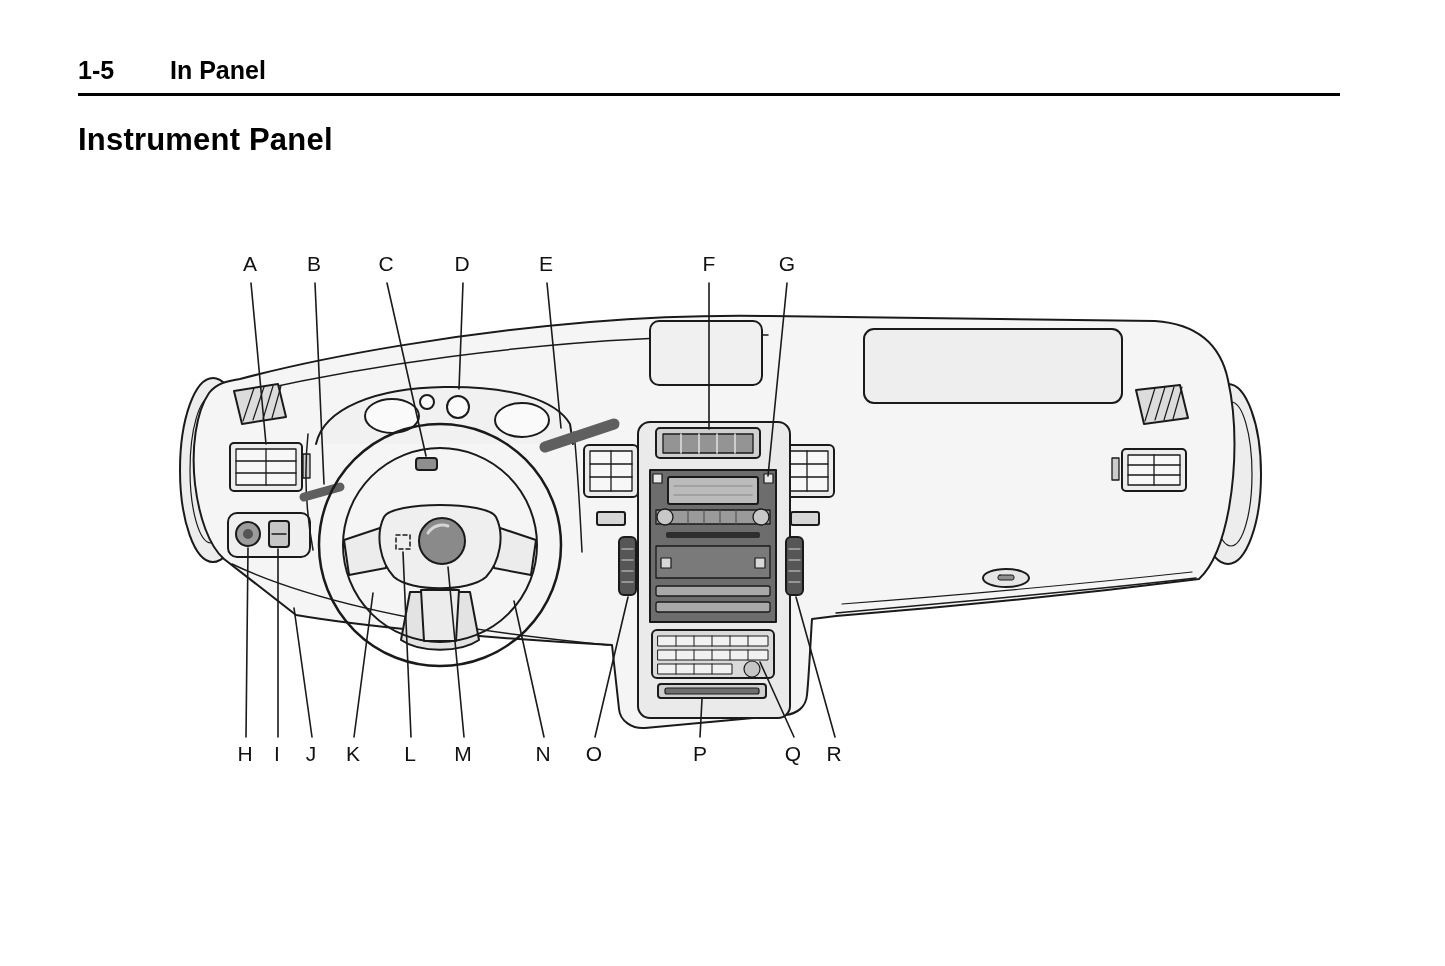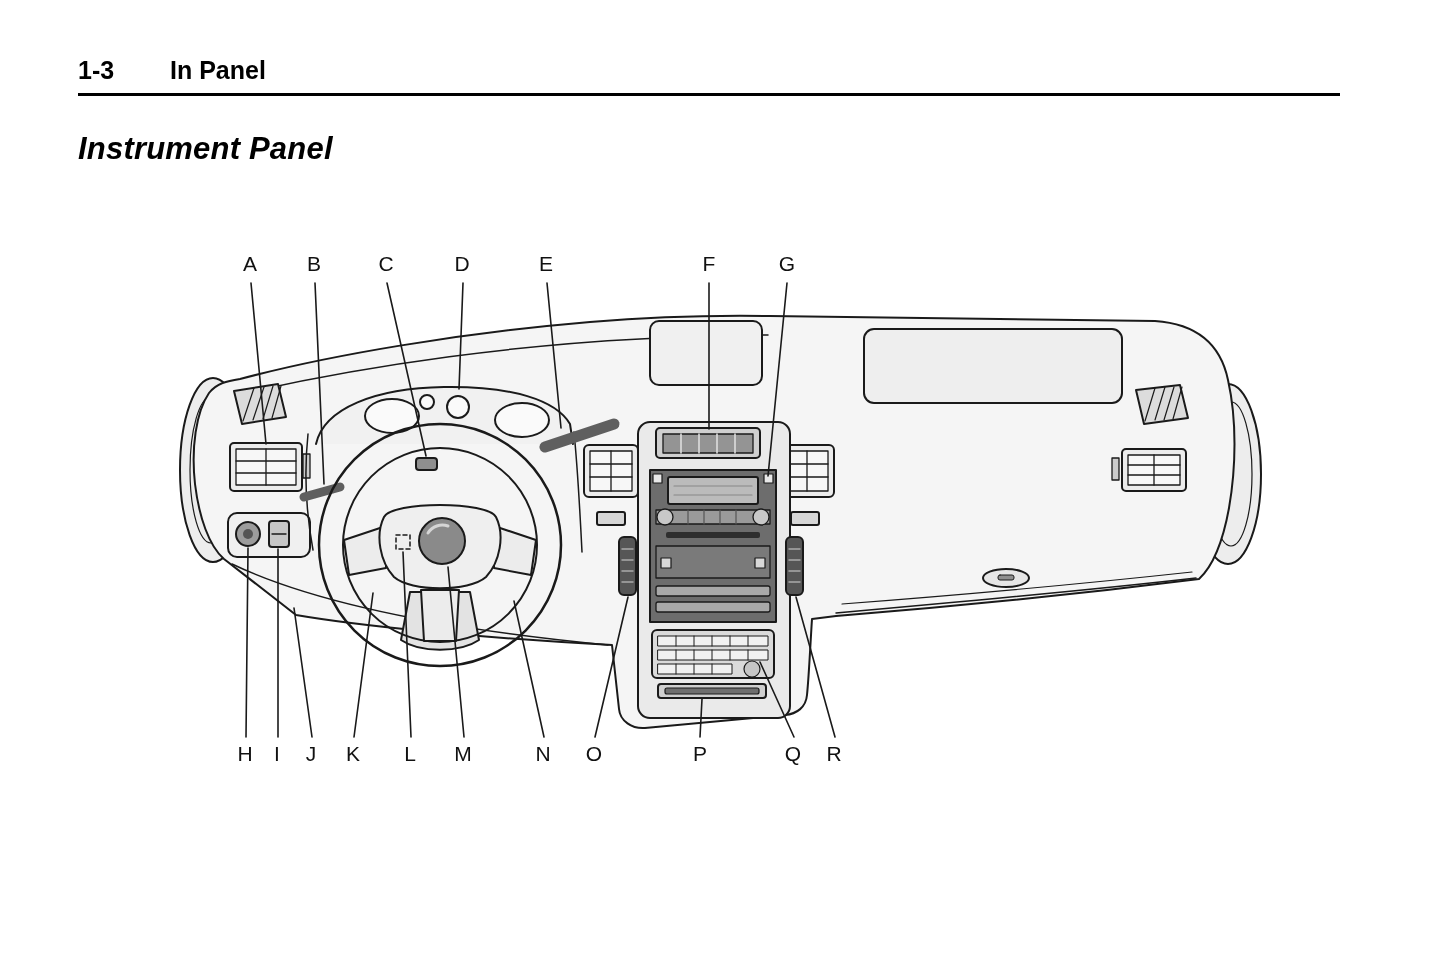--- a/index.html
+++ b/index.html
@@ -19,43 +19,43 @@
   }
   .section-title {
     position: absolute; left: 170px; top: 56px;
     font-size: 25px; font-weight: bold;
   }
   .header-rule {
     position: absolute; left: 78px; top: 93px;
     width: 1262px; height: 3px; background: #000000;
   }
   .page-heading {
-    position: absolute; left: 78px; top: 131px;
-    font-size: 31px; font-weight: bold; letter-spacing: 0.2px; font-style: italic;
+    position: absolute; left: 78px; top: 122px;
+    font-size: 31px; font-weight: bold; letter-spacing: 0.2px;
   }
   .diagram {
     position: absolute; left: 0; top: 0;
     width: 1445px; height: 966px;
   }
   .diagram svg { position: absolute; left: 0; top: 0; }
   .callout {
     position: absolute;
     transform: translateX(-50%);
     font-size: 21px;
     color: #111111;
     line-height: 1;
     user-select: none;
   }
 </style>
 </head>
 <body>
 
 <div class="page">
 
-  <div class="section-number">1-3</div>
+  <div class="section-number">1-5</div>
   <div class="section-title">In Panel</div>
   <div class="header-rule"></div>
   <div class="page-heading">Instrument Panel</div>
 
   <div class="diagram">
 
     <svg width="1445" height="966" viewBox="0 0 1445 966" xmlns="http://www.w3.org/2000/svg">
       <g stroke="#1a1a1a" stroke-width="2" fill="none" stroke-linecap="round" stroke-linejoin="round">
 
         <g>

